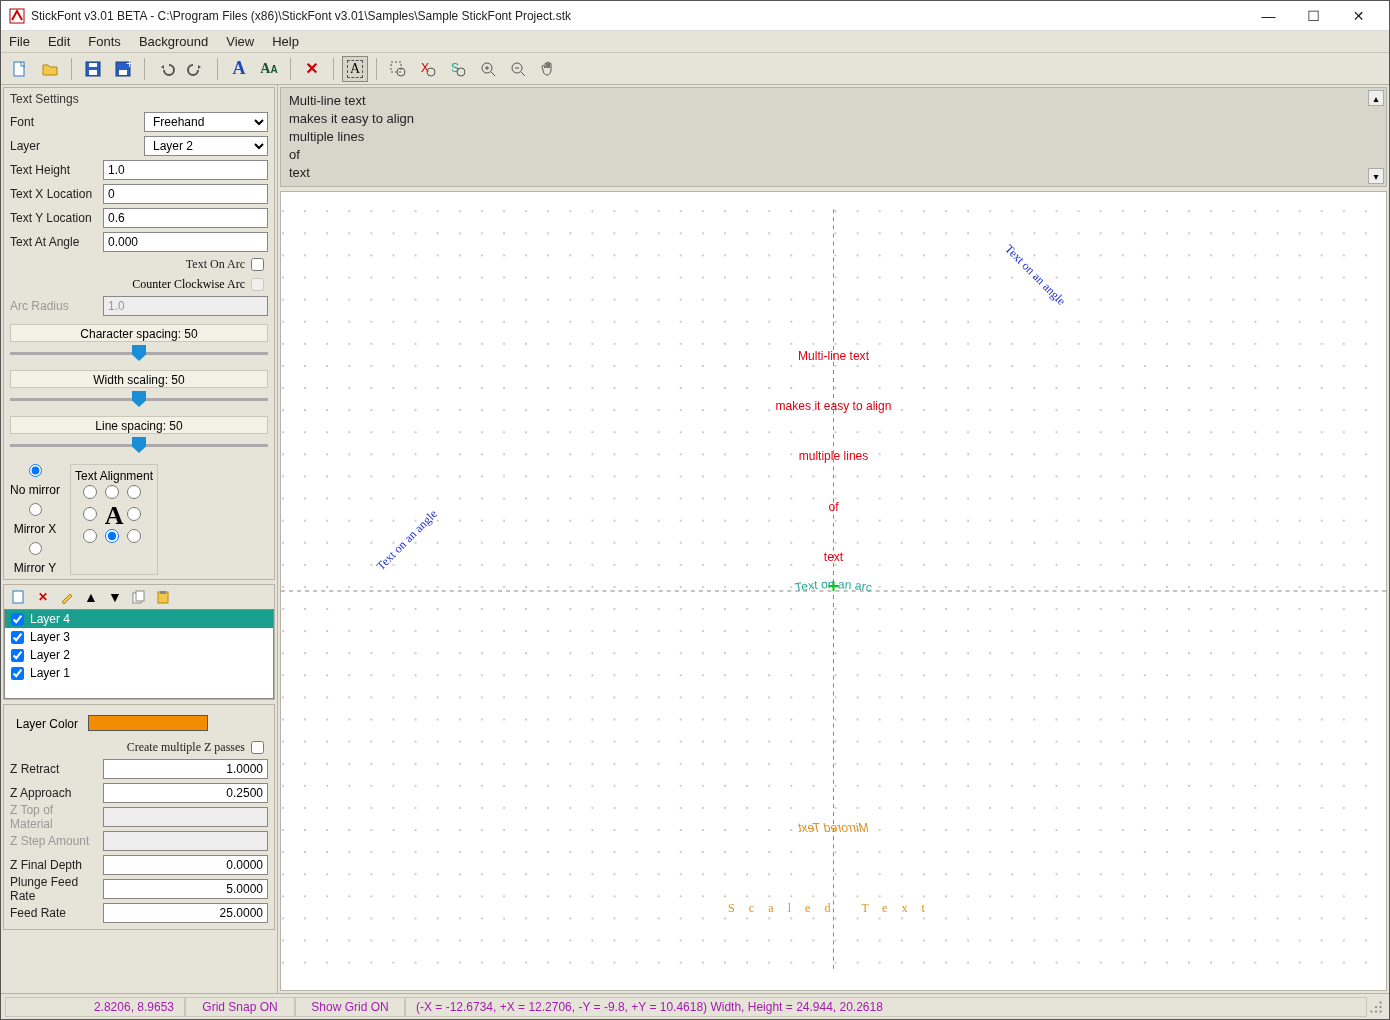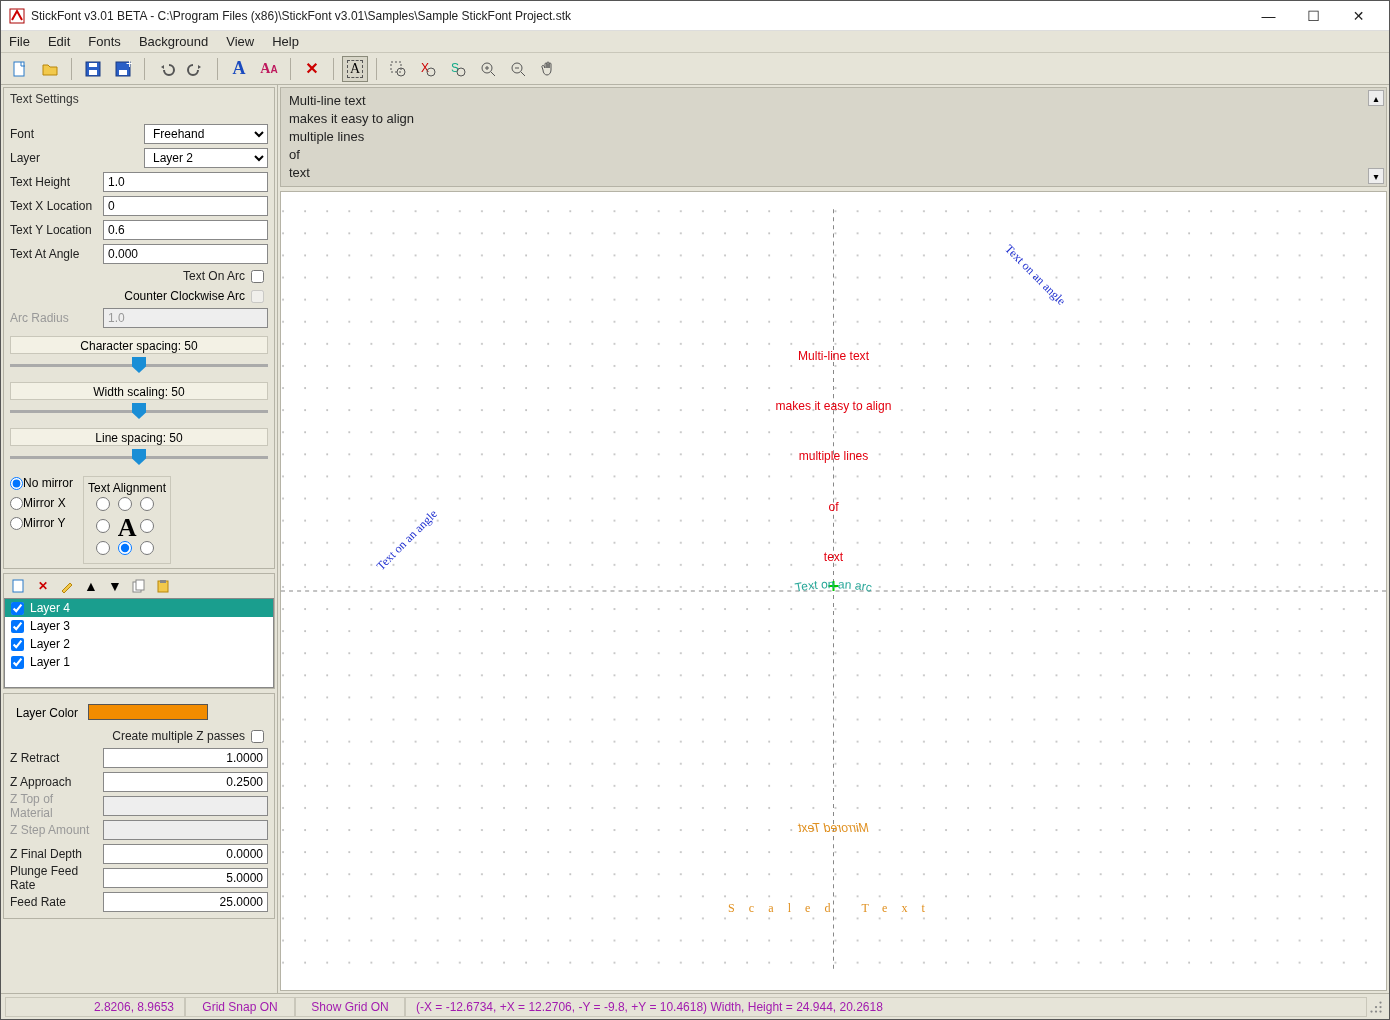--- a/index.html
+++ b/index.html
@@ -11,37 +11,37 @@
 .titlebar .winbtn { width: 45px; height: 28px; display: flex; align-items: center; justify-content: center; font-size: 14px; color: #222; }
 .menubar { height: 22px; background: #e6e4d8; display: flex; align-items: center; padding: 0 8px; gap: 18px; border-bottom: 1px solid #c9c7ba; }
 .menubar span { font-size: 13px; color: #222; }
 .toolbar { height: 32px; background: #e6e4d8; display: flex; align-items: center; padding: 0 6px; gap: 4px; border-bottom: 1px solid #b5b3a6; }
 .toolbar .tbtn { width: 26px; height: 26px; display: flex; align-items: center; justify-content: center; border: 1px solid transparent; }
 .toolbar .sep { width: 1px; height: 22px; background: #b0ada0; margin: 0 4px; }
 .toolbar .selected { border: 1px solid #8a8a7a; background: #d8d6c8; }
 .main { flex: 1; display: flex; min-height: 0; background: #e6e4d8; }
 .sidebar { width: 277px; display: flex; flex-direction: column; background: #e6e4d8; border-right: 1px solid #b5b3a6; }
 .panel { border: 1px solid #b5b3a6; margin: 2px; background: #e6e4d8; padding: 4px 6px; }
-.panel-title { font-size: 12px; color: #333; margin-bottom: 16px; }
+.panel-title { font-size: 12px; color: #333; margin-bottom: 4px; }
 .form-row { display: flex; align-items: center; height: 24px; gap: 4px; }
 .form-row label { width: 130px; font-size: 12px; color: #222; }
 .form-row input[type=text], .form-row select { flex: 1; height: 20px; border: 1px solid #888; background: #fff; padding: 0 4px; font-size: 12px; }
 .form-row.disabled label, .form-row.disabled input { color: #999; }
 .form-row.disabled input { background: #eee; }
 .check-row { display: flex; justify-content: flex-end; align-items: center; height: 20px; gap: 6px; padding-right: 4px; }
-.check-row label { font-size: 12px; color: #222; }
+.check-row label { font-size: 12px; color: #222; font-family: Liberation Serif, serif; }
 .check-row.disabled label { color: #000000; }
 .slider-group { margin-top: 6px; }
 .slider-label { text-align: center; font-size: 12px; background: #f3f1e5; border: 1px solid #c9c7ba; height: 18px; line-height: 18px; }
 .slider-track { height: 22px; position: relative; display: flex; align-items: center; }
 .slider-track .track { height: 3px; background: #aaa; width: 100%; }
 .slider-track .thumb { position: absolute; left: 50%; width: 14px; height: 16px; background: #1a8ed6; transform: translateX(-50%); clip-path: polygon(50% 100%, 0 60%, 0 0, 100% 0, 100% 60%); }
 .radio-group { display: flex; gap: 10px; margin-top: 8px; }
 .radio-col { display: flex; flex-direction: column; gap: 6px; }
-.radio-col label { display: flex; align-items: center; font-size: 12px; }
+.radio-col label { display: flex; align-items: center; gap: 6px; font-size: 12px; flex-direction: column; }
 .align-panel { border: 1px solid #c9c7ba; padding: 4px; display: flex; flex-direction: column; align-items: center; gap: 2px; }
 .align-grid { display: grid; grid-template-columns: repeat(3, 18px); grid-template-rows: repeat(3, 18px); gap: 4px; position: relative; }
 .align-grid input[type=radio] { width: 14px; height: 14px; }
 .align-grid .center-letter { position: absolute; left: 50%; top: 50%; transform: translate(-50%, -50%); font-family: serif; font-size: 26px; font-weight: bold; pointer-events: none; }
 .layers-toolbar { height: 24px; display: flex; align-items: center; gap: 6px; padding: 0 6px; }
 .layers-toolbar .lbtn { width: 18px; height: 18px; display: flex; align-items: center; justify-content: center; }
 .layers-list { background: #fff; border: 1px solid #888; height: 90px; overflow: auto; }
 .layers-list .layer-item { display: flex; align-items: center; gap: 6px; padding: 2px 6px; height: 18px; }
 .layers-list .layer-item.selected { background: #1a9e8e; color: #fff; }
 .zprops { }
@@ -126,21 +126,21 @@
       <svg width="18" height="18">
         <path d="M6 5a5 5 0 1 0 5 5" fill="none" stroke="#555" stroke-width="2"></path>
         <path d="M14 7l-3-2v4z" fill="#555"></path>
       </svg>
     </div>
   <div class="sep"></div>
   <div class="tbtn">
       <span style="font-family:serif;font-size:18px;color:#1a4abf;font-weight:bold">A</span>
     </div>
   <div class="tbtn">
-      <span style="font-family:serif;font-size:14px;color:#be185d;font-weight:bold">A<span style="font-size:10px">A</span></span>
+      <span style="font-family:serif;font-size:14px;color:#14532d;font-weight:bold">A<span style="font-size:10px">A</span></span>
     </div>
   <div class="sep"></div>
   <div class="tbtn">
       <span style="color:#c00;font-size:16px;font-weight:bold">✕</span>
     </div>
   <div class="sep"></div>
   <div class="tbtn selected">
       <span style="font-family:serif;font-size:14px;border:1px dashed #555;padding:0 2px">A</span>
     </div>
   <div class="sep"></div>

